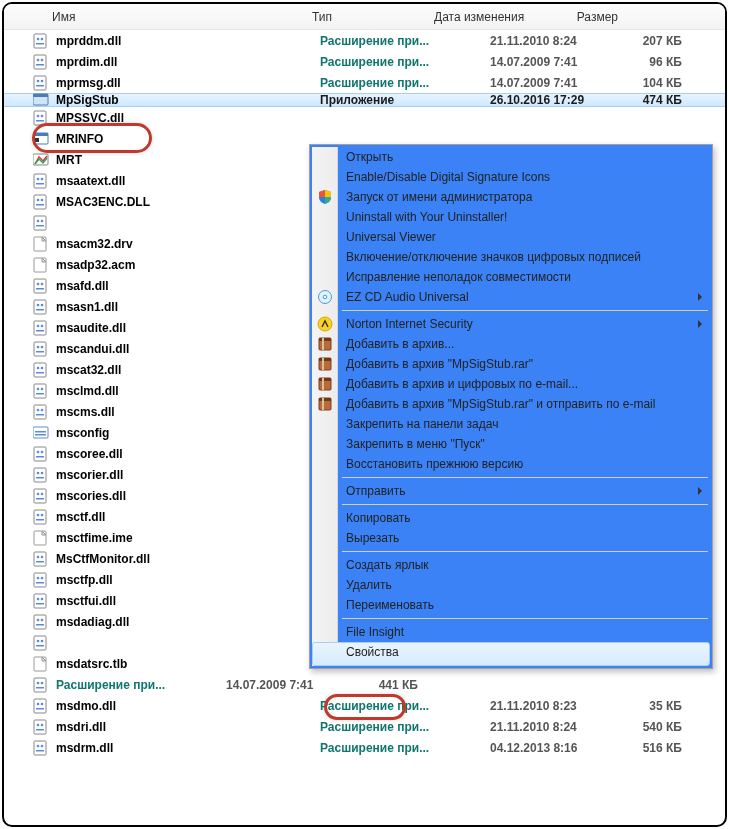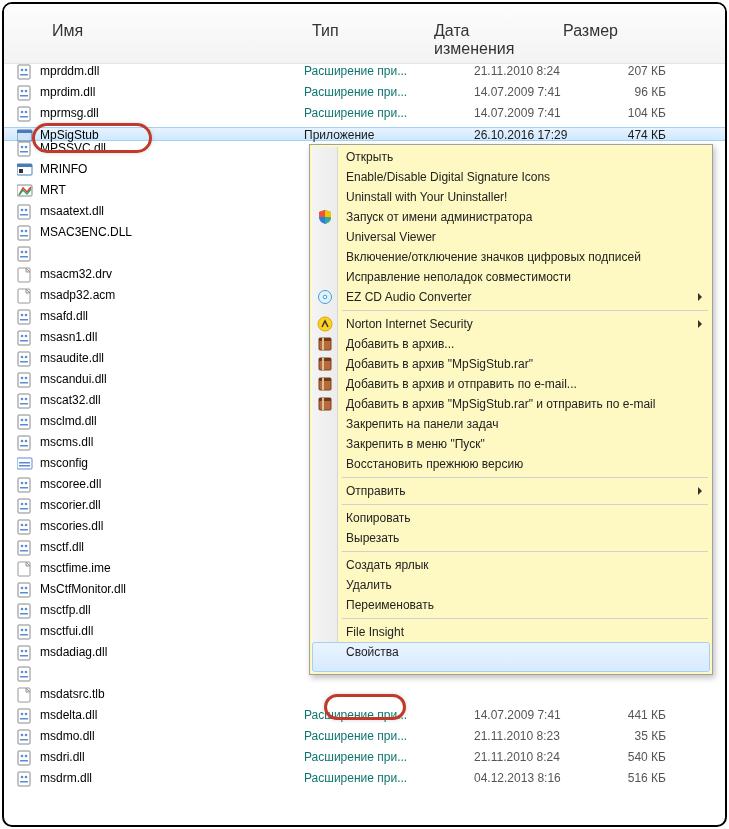--- a/index.html
+++ b/index.html
@@ -18,36 +18,37 @@
     width: 725px;
     height: 825px;
     margin: 2px;
     overflow: hidden;
     position: relative;
     background: #fff;
   }
   .columns-header {
     display: flex;
     border-bottom: 1px solid #e5e5e5;
-    padding: 18px 0 5px 0;
-    font-size: 16px;
+    padding: 6px 0 5px 0;
+    font-size: 12px;
     color: #333;
     background: linear-gradient(#fdfdfd,#f3f3f3);
   }
   .columns-header .col { padding-left: 8px; }
   .col-name { width: 300px; }
   .col-type { width: 122px; }
   .col-date { width: 124px; }
   .col-size { width: 90px; text-align: right; padding-right: 22px; }
   .file-list { }
   .row {
     display: flex;
-    align-items: flex-start;
+    align-items: center;
     height: 21px;
-    padding-left: 12px;
+    padding-left: 28px;
+    font-weight: bold;
   }
   .row .icon-slot {
     width: 18px; height: 16px; margin-right: 6px;
     display: inline-flex; align-items: center; justify-content: center;
   }
   .row .name { flex: 0 0 264px; white-space: nowrap; overflow: hidden; }
   .row .type { flex: 0 0 122px; white-space: nowrap; overflow: hidden; text-overflow: ellipsis; color: #0f766e; }
   .row .date { flex: 0 0 124px; white-space: nowrap; color: #555; margin-left: 48px; }
   .row .size { flex: 0 0 90px; text-align: right; padding-right: 22px; color: #555; }
   .row.selected {
@@ -66,21 +67,21 @@
   }
   .ring1 { left: 28px; top: 119px; width: 120px; height: 30px; }
   .ring2 { left: 320px; top: 690px; width: 82px; height: 26px; }
 
   
   svg { display: block; }
   .context-menu {
     position: absolute;
     left: 305px; top: 140px;
     width: 404px;
-    background: #fef9c3;
+    background: #3b82f6;
     border: 1px solid #a0a0a0;
     box-shadow: 2px 3px 6px rgba(0,0,0,0.25);
     padding: 2px;
   }
   .context-menu .gutter {
     position: absolute;
     left: 2px; top: 2px; bottom: 2px;
     width: 26px;
     background: linear-gradient(to right,#f4f4f4,#ececec);
     border-right: 1px solid #d8d8d8;
@@ -91,21 +92,21 @@
     font-size: 12px;
     color: #222;
     white-space: nowrap;
     display: flex;
     align-items: center;
   }
   .menu-item.hovered {
     background: linear-gradient(#eaf4ff,#d6ebff);
     border: 1px solid #a5d0f3;
     border-radius: 3px;
-    padding: 2px 21px 12px 33px;
+    padding: 2px 21px 6px 33px;
   }
   .menu-item .mi-icon {
     position: absolute; left: 5px; top: 50%; transform: translateY(-50%);
     width: 16px; height: 16px; display:flex; align-items:center; justify-content:center;
   }
   .menu-item .arrow {
     position: absolute; right: 8px; top: 50%; transform: translateY(-50%);
     width: 0; height: 0; border-top: 4px solid transparent; border-bottom: 4px solid transparent; border-left: 4px solid #333;
   }
   .menu-sep {
@@ -462,21 +463,20 @@
         <span class="type"></span>
         <span class="date"></span>
         <span class="size"></span>
       </div>
       <div class="row">
         <span class="icon-slot">
           <svg width="16" height="16" viewBox="0 0 16 16">
             <use href="#i-dll"></use>
           </svg>
         </span>
-        <span class="name">msdelta.dll</span>
         <span class="type">Расширение при...</span>
         <span class="date">14.07.2009 7:41</span>
         <span class="size">441 КБ</span>
       </div>
       <div class="row">
         <span class="icon-slot">
           <svg width="16" height="16" viewBox="0 0 16 16">
             <use href="#i-dll"></use>
           </svg>
         </span>
@@ -511,46 +511,46 @@
 
   <div class="context-menu" id="context-menu">
     <div class="gutter"></div>
   <div class="menu-item">
         <span>Открыть</span>
       </div>
       <div class="menu-item">
         <span>Enable/Disable Digital Signature Icons</span>
       </div>
       <div class="menu-item">
+        <span class="mi-icon">
+          <svg width="16" height="16" viewBox="0 0 16 16">
+            <use href="#i-shield"></use>
+          </svg>
+        </span>
+        <span>Запуск от имени администратора</span>
+      </div>
+      <div class="menu-item">
         <span>Uninstall with Your Uninstaller!</span>
       </div>
       <div class="menu-item">
+        <span>Universal Viewer</span>
+      </div>
+      <div class="menu-item">
+        <span>Включение/отключение значков цифровых подписей</span>
+      </div>
+      <div class="menu-item">
+        <span>Исправление неполадок совместимости</span>
+      </div>
+      <div class="menu-item">
         <span class="mi-icon">
           <svg width="16" height="16" viewBox="0 0 16 16">
-            <use href="#i-shield"></use>
-          </svg>
-        </span>
-        <span>Запуск от имени администратора</span>
-      </div>
-      <div class="menu-item">
-        <span>Universal Viewer</span>
-      </div>
-      <div class="menu-item">
-        <span>Включение/отключение значков цифровых подписей</span>
-      </div>
-      <div class="menu-item">
-        <span>Исправление неполадок совместимости</span>
-      </div>
-      <div class="menu-item">
-        <span class="mi-icon">
-          <svg width="16" height="16" viewBox="0 0 16 16">
             <use href="#i-disc"></use>
           </svg>
         </span>
-        <span>EZ CD Audio Converter</span>
+        <span>EZ CD Audio Universal</span>
         <span class="arrow"></span>
       </div>
       <div class="menu-sep"></div>
       <div class="menu-item">
         <span class="mi-icon">
           <svg width="16" height="16" viewBox="0 0 16 16">
             <use href="#i-norton"></use>
           </svg>
         </span>
         <span>Norton Internet Security</span>
@@ -571,21 +571,21 @@
           </svg>
         </span>
         <span>Добавить в архив "MpSigStub.rar"</span>
       </div>
       <div class="menu-item">
         <span class="mi-icon">
           <svg width="16" height="16" viewBox="0 0 16 16">
             <use href="#i-rar"></use>
           </svg>
         </span>
-        <span>Добавить в архив и отправить по e-mail...</span>
+        <span>Добавить в архив и цифровых по e-mail...</span>
       </div>
       <div class="menu-item">
         <span class="mi-icon">
           <svg width="16" height="16" viewBox="0 0 16 16">
             <use href="#i-rar"></use>
           </svg>
         </span>
         <span>Добавить в архив "MpSigStub.rar" и отправить по e-mail</span>
       </div>
       <div class="menu-item">

